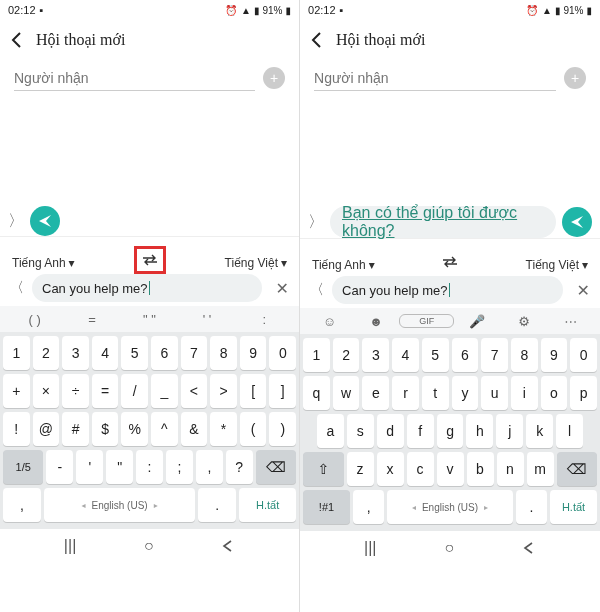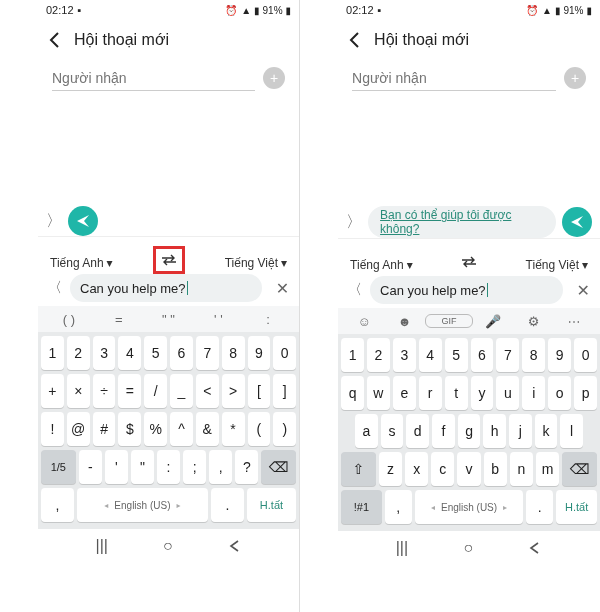--- a/index.html
+++ b/index.html
@@ -1,37 +1,37 @@
 <!DOCTYPE html>
 <html><head>
 <meta charset="utf-8">
 <style>
   * { box-sizing: border-box; margin: 0; padding: 0; font-family: -apple-system, BlinkMacSystemFont, sans-serif; }
   body { background: #fff; width: 600px; height: 612px; overflow: hidden; }
   .wrap { display: flex; width: 600px; height: 612px; }
-  .pane { width: 312px; height: 612px; background: #fff; position: relative; border-right: 1px solid #ddd; margin-left: 38px; }
+  .pane { width: 312px; height: 612px; background: #fff; position: relative; border-right: 1px solid #ddd; }
   .pane:last-child { border-right: none; }
 
   .statusbar { height: 20px; display: flex; align-items: center; justify-content: space-between; padding: 0 8px; font-size: 11px; color: #222; }
   .status-left { display: flex; align-items: center; gap: 4px; }
   .status-right { display: flex; align-items: center; gap: 3px; font-size: 10px; }
 
   .header { height: 40px; display: flex; align-items: center; padding: 0 10px; gap: 14px; }
-  .header .title { font-size: 16px; font-weight: 500; color: #222; }
+  .header .title { font-size: 16px; font-weight: 500; color: #222; font-family: Liberation Serif, serif; }
 
   .recipient { display: flex; align-items: center; padding: 0 14px; height: 36px; }
   .recipient .field { flex: 1; border: none; border-bottom: 1px solid #ccc; font-size: 14px; color: #a21caf; padding: 4px 0; background: transparent; }
   .recipient .add { width: 22px; height: 22px; border-radius: 50%; background: #ccc; display: flex; align-items: center; justify-content: center; color: #fff; font-size: 14px; margin-left: 8px; }
 
   .msg-area { height: 110px; }
 
   .compose { display: flex; align-items: center; padding: 0 8px; gap: 6px; }
   .compose .chev { color: #666; font-size: 16px; }
   .compose .pill { flex: 1; background: #eef1f2; border-radius: 18px; height: 32px; display: flex; align-items: center; padding: 0 12px; font-size: 13px; color: #aaa; }
-  .compose .pill .msg-text { color: #2a8c7a; text-decoration: underline; font-size: 12px; }
+  .compose .pill .msg-text { color: #2a8c7a; text-decoration: underline; font-size: 16px; }
   .compose .send { width: 30px; height: 30px; border-radius: 50%; background: #1fb6a8; display: flex; align-items: center; justify-content: center; }
 
   .translate-bar { height: 34px; display: flex; align-items: flex-end; justify-content: space-between; padding: 0 12px; background: #fff; border-top: 1px solid #eee; font-size: 12px; color: #333; }
   .translate-bar .lang { display: flex; align-items: center; gap: 3px; }
   .translate-bar .swap { width: 24px; height: 20px; display: flex; align-items: center; justify-content: center; color: #444; }
   .swap.highlighted { outline: 3px solid #e03030; outline-offset: 1px; }
 
   .input-row { display: flex; align-items: center; padding: 4px 10px; gap: 8px; background: #fff; }
   .input-row .chev { color: #555; font-size: 14px; }
   .input-row .text-input { flex: 1; background: #eef1f2; border-radius: 16px; height: 28px; display: flex; align-items: center; padding: 0 10px; font-size: 13px; color: #222; position: relative; }

